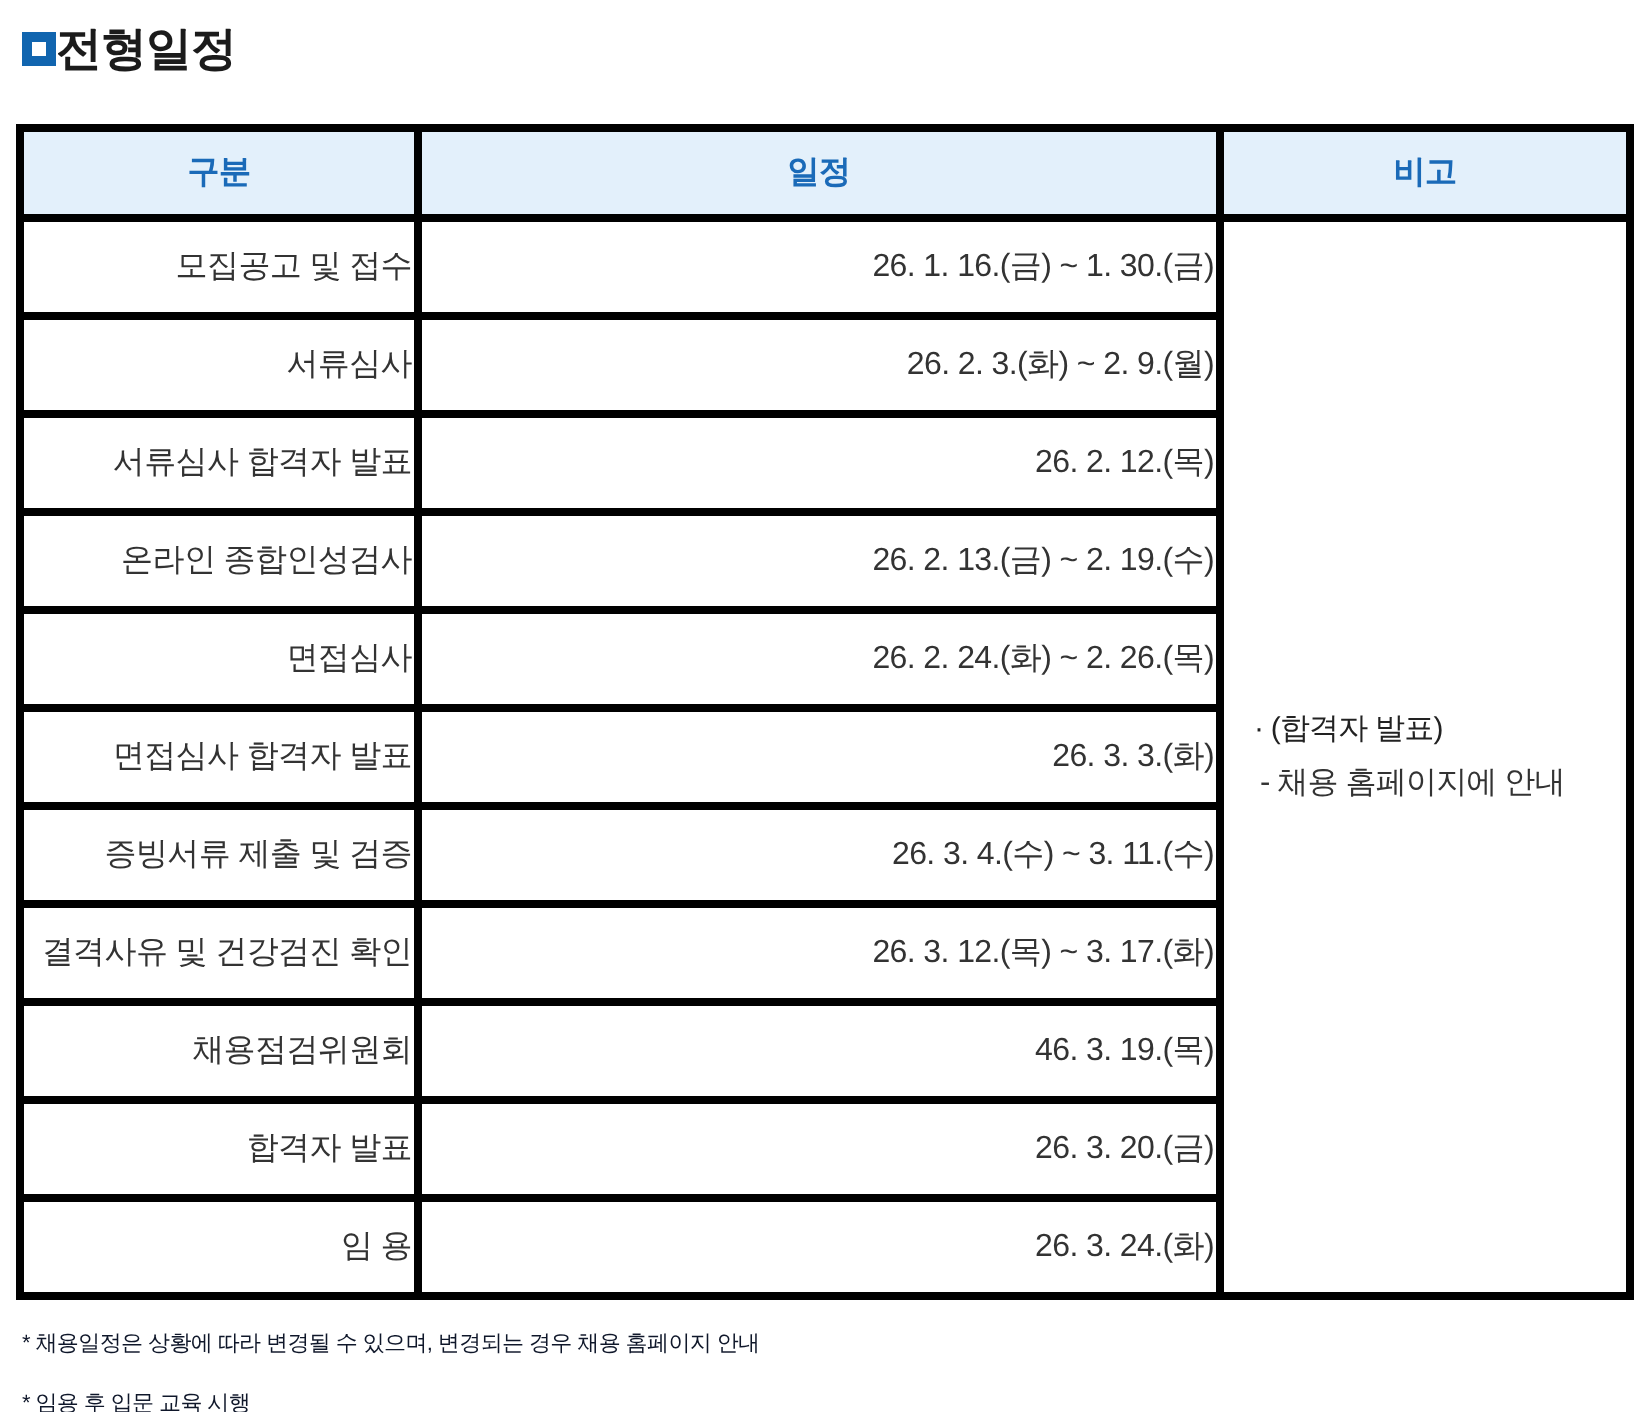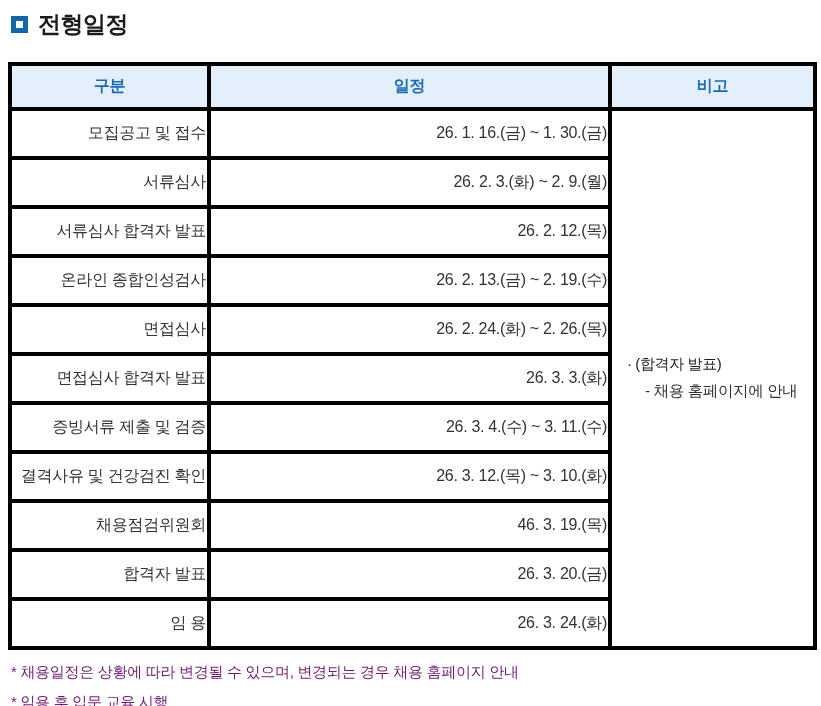--- a/index.html
+++ b/index.html
@@ -12,21 +12,20 @@
   .page {
     width: 821px;
     height: 706px;
     padding: 9px 8px 0 8px;
     background: #ffffff;
   }
   
   .title-row {
     display: flex;
     align-items: center;
-    gap: 10px;
     height: 30px;
     margin-left: 3px;
   }
   .title-icon {
     width: 17px;
     height: 17px;
     border: 5px solid #1165af;
     background: #ffffff;
     flex: 0 0 auto;
   }
@@ -73,32 +72,32 @@
     padding: 0 10px 0 15px;
   }
   .remark-heading {
     font-weight: 400;
     color: #222222;
     font-size: 15px;
     letter-spacing: -0.4px;
   }
   .remark-detail {
     margin-top: 7px;
-    margin-left: 18px;
+    margin-left: 3px;
     color: #333333;
     font-size: 15.5px;
     letter-spacing: -0.4px;
   }
   
   .footnotes {
     margin: 12px 0 0 3px;
   }
   .footnote {
-    font-size: 15px;
-    color: #701a75;
+    font-size: 11px;
+    color: #0f172a;
     letter-spacing: -0.3px;
     line-height: 20px;
     margin-bottom: 10px;
   }
 </style>
 </head>
 <body>
 
 <div class="page">
 
@@ -148,21 +147,21 @@
       <tr>
         <td>면접심사 합격자 발표</td>
         <td>26. 3. 3.(화)</td>
       </tr>
       <tr>
         <td>증빙서류 제출 및 검증</td>
         <td>26. 3. 4.(수) ~ 3. 11.(수)</td>
       </tr>
       <tr>
         <td>결격사유 및 건강검진 확인</td>
-        <td>26. 3. 12.(목) ~ 3. 10.(화)</td>
+        <td>26. 3. 12.(목) ~ 3. 17.(화)</td>
       </tr>
       <tr>
         <td>채용점검위원회</td>
         <td>46. 3. 19.(목)</td>
       </tr>
       <tr>
         <td>합격자 발표</td>
         <td>26. 3. 20.(금)</td>
       </tr>
       <tr>

